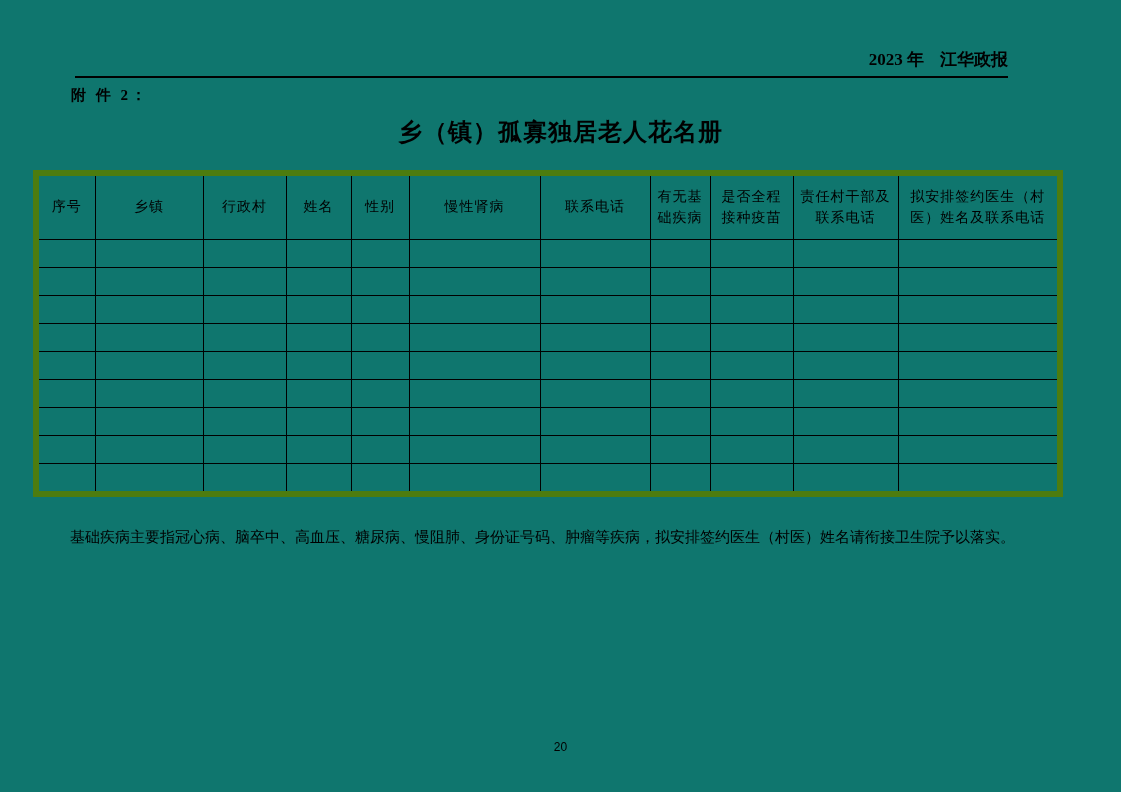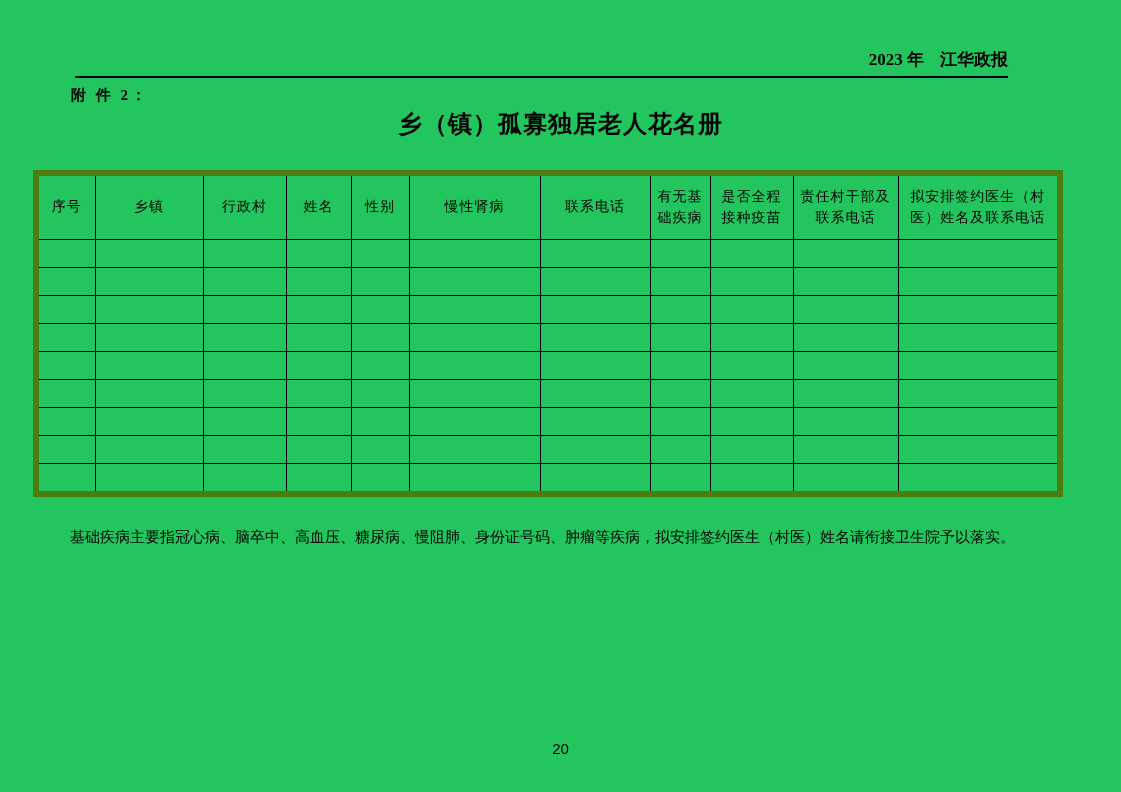--- a/index.html
+++ b/index.html
@@ -4,21 +4,21 @@
 <style>
   html, body {
     margin: 0;
     padding: 0;
     background: #ffffff;
   }
   .page {
     position: relative;
     width: 1121px;
     height: 792px;
-    background: #22c55e;
+    background: #0f766e;
     font-family: "Liberation Serif", serif;
     color: #000000;
     overflow: hidden;
   }
   
   .masthead {
     position: absolute;
     left: 75px;
     width: 933px;              
     top: 50px;
@@ -40,21 +40,21 @@
     font-size: 15px;
     font-weight: bold;
     letter-spacing: 3px;
   }
   
   .doc-title {
     position: absolute;
     left: 0;
     right: 0;
     top: 108px;
-    margin: 0;
+    margin: 8px;
     text-align: center;
     font-size: 24px;
     font-weight: bold;
     letter-spacing: 1px;
   }
   
   table.roster {
     position: absolute;
     left: 33px;
     top: 170px;
@@ -104,21 +104,21 @@
     margin: 0;
   }
   
   .page-number {
     position: absolute;
     left: 0;
     right: 0;
     top: 740px;
     text-align: center;
     font-family: "Liberation Sans", sans-serif;
-    font-size: 15px;
+    font-size: 12px;
   }
 </style>
 </head>
 <body>
 
 <div class="page">
 
   <div class="masthead">
     <span>2023 年</span><span class="publication">江华政报</span>
   </div>

